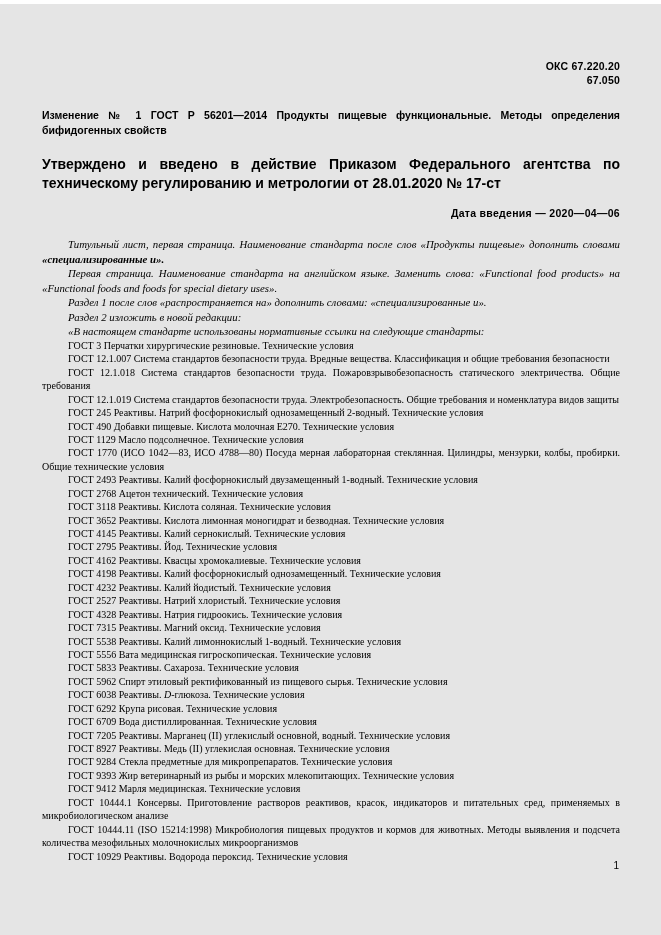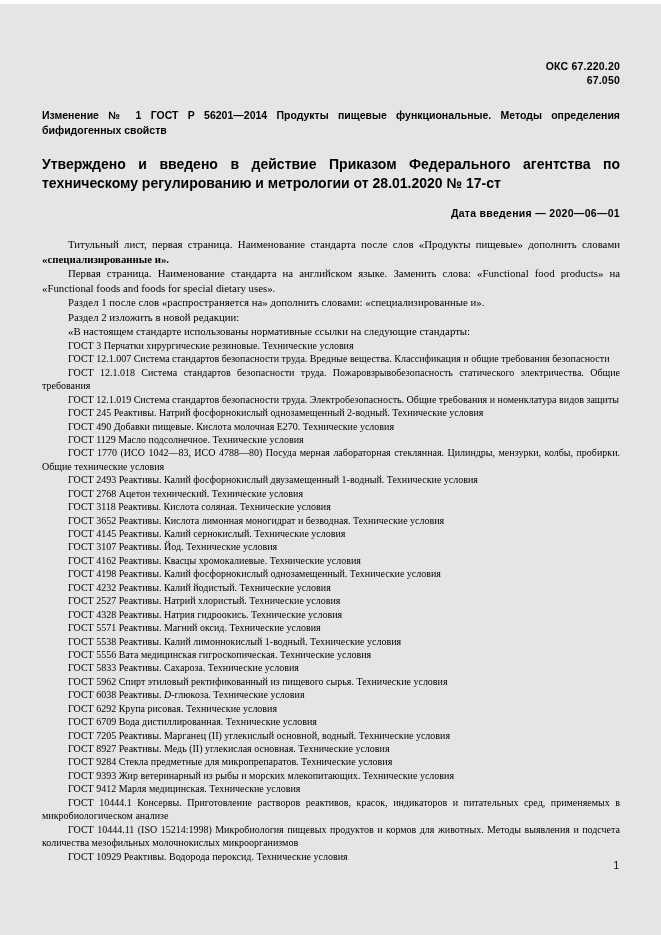--- a/index.html
+++ b/index.html
@@ -59,20 +59,21 @@
     font-weight: bold;
     font-size: 10.5px;
     letter-spacing: 0.3px;
   }
 
   .body-text {
     margin-top: 18px;
     font-size: 10.8px;
     line-height: 1.345;
     text-align: justify;
+    font-style: italic;
   }
   .para {
     text-indent: 26px;
     margin: 0;
   }
   .b { font-weight: bold; }
 
   .gost-list {
     margin-top: 0;
     font-size: 10px;
@@ -103,21 +104,21 @@
 
     <div class="oks">
       <div>ОКС 67.220.20</div>
       <div>67.050</div>
     </div>
 
     <div class="amend-title">Изменение № 1 ГОСТ Р 56201—2014 Продукты пищевые функциональные. Методы определения бифидогенных свойств</div>
 
     <div class="approval">Утверждено и введено в действие Приказом Федерального агентства по техническому регулированию и метрологии от 28.01.2020 № 17-ст</div>
 
-    <div class="intro-date">Дата введения — 2020—06—01</div>
+    <div class="intro-date">Дата введения — 2020—04—06</div>
 
     <div class="body-text">
       <p class="para">
         <span>Титульный лист, первая страница. Наименование стандарта после слов «Продукты пищевые» дополнить словами </span><span class="b">«специализированные и».</span>
       </p>
       <p class="para">Первая страница. Наименование стандарта на английском языке. Заменить слова: «Functional food products» на «Functional foods and foods for special dietary uses».</p>
       <p class="para">Раздел 1 после слов «распространяется на» дополнить словами: «специализированные и».</p>
       <p class="para">Раздел 2 изложить в новой редакции:</p>
       <p class="para">«В настоящем стандарте использованы нормативные ссылки на следующие стандарты:</p>
     </div>
@@ -129,27 +130,27 @@
       <p class="item">ГОСТ 12.1.019 Система стандартов безопасности труда. Электробезопасность. Общие требования и номенклатура видов защиты</p>
       <p class="item">ГОСТ 245 Реактивы. Натрий фосфорнокислый однозамещенный 2-водный. Технические условия</p>
       <p class="item">ГОСТ 490 Добавки пищевые. Кислота молочная Е270. Технические условия</p>
       <p class="item">ГОСТ 1129 Масло подсолнечное. Технические условия</p>
       <p class="item">ГОСТ 1770 (ИСО 1042—83, ИСО 4788—80) Посуда мерная лабораторная стеклянная. Цилиндры, мензурки, колбы, пробирки. Общие технические условия</p>
       <p class="item">ГОСТ 2493 Реактивы. Калий фосфорнокислый двузамещенный 1-водный. Технические условия</p>
       <p class="item">ГОСТ 2768 Ацетон технический. Технические условия</p>
       <p class="item">ГОСТ 3118 Реактивы. Кислота соляная. Технические условия</p>
       <p class="item">ГОСТ 3652 Реактивы. Кислота лимонная моногидрат и безводная. Технические условия</p>
       <p class="item">ГОСТ 4145 Реактивы. Калий сернокислый. Технические условия</p>
-      <p class="item">ГОСТ 3107 Реактивы. Йод. Технические условия</p>
+      <p class="item">ГОСТ 2795 Реактивы. Йод. Технические условия</p>
       <p class="item">ГОСТ 4162 Реактивы. Квасцы хромокалиевые. Технические условия</p>
       <p class="item">ГОСТ 4198 Реактивы. Калий фосфорнокислый однозамещенный. Технические условия</p>
       <p class="item">ГОСТ 4232 Реактивы. Калий йодистый. Технические условия</p>
       <p class="item">ГОСТ 2527 Реактивы. Натрий хлористый. Технические условия</p>
       <p class="item">ГОСТ 4328 Реактивы. Натрия гидроокись. Технические условия</p>
-      <p class="item">ГОСТ 5571 Реактивы. Магний оксид. Технические условия</p>
+      <p class="item">ГОСТ 7315 Реактивы. Магний оксид. Технические условия</p>
       <p class="item">ГОСТ 5538 Реактивы. Калий лимоннокислый 1-водный. Технические условия</p>
       <p class="item">ГОСТ 5556 Вата медицинская гигроскопическая. Технические условия</p>
       <p class="item">ГОСТ 5833 Реактивы. Сахароза. Технические условия</p>
       <p class="item">ГОСТ 5962 Спирт этиловый ректификованный из пищевого сырья. Технические условия</p>
       <p class="item"><span>ГОСТ 6038 Реактивы. </span><span class="italic">D</span><span>-глюкоза. Технические условия</span></p>
       <p class="item">ГОСТ 6292 Крупа рисовая. Технические условия</p>
       <p class="item">ГОСТ 6709 Вода дистиллированная. Технические условия</p>
       <p class="item">ГОСТ 7205 Реактивы. Марганец (II) углекислый основной, водный. Технические условия</p>
       <p class="item">ГОСТ 8927 Реактивы. Медь (II) углекислая основная. Технические условия</p>
       <p class="item">ГОСТ 9284 Стекла предметные для микропрепаратов. Технические условия</p>

